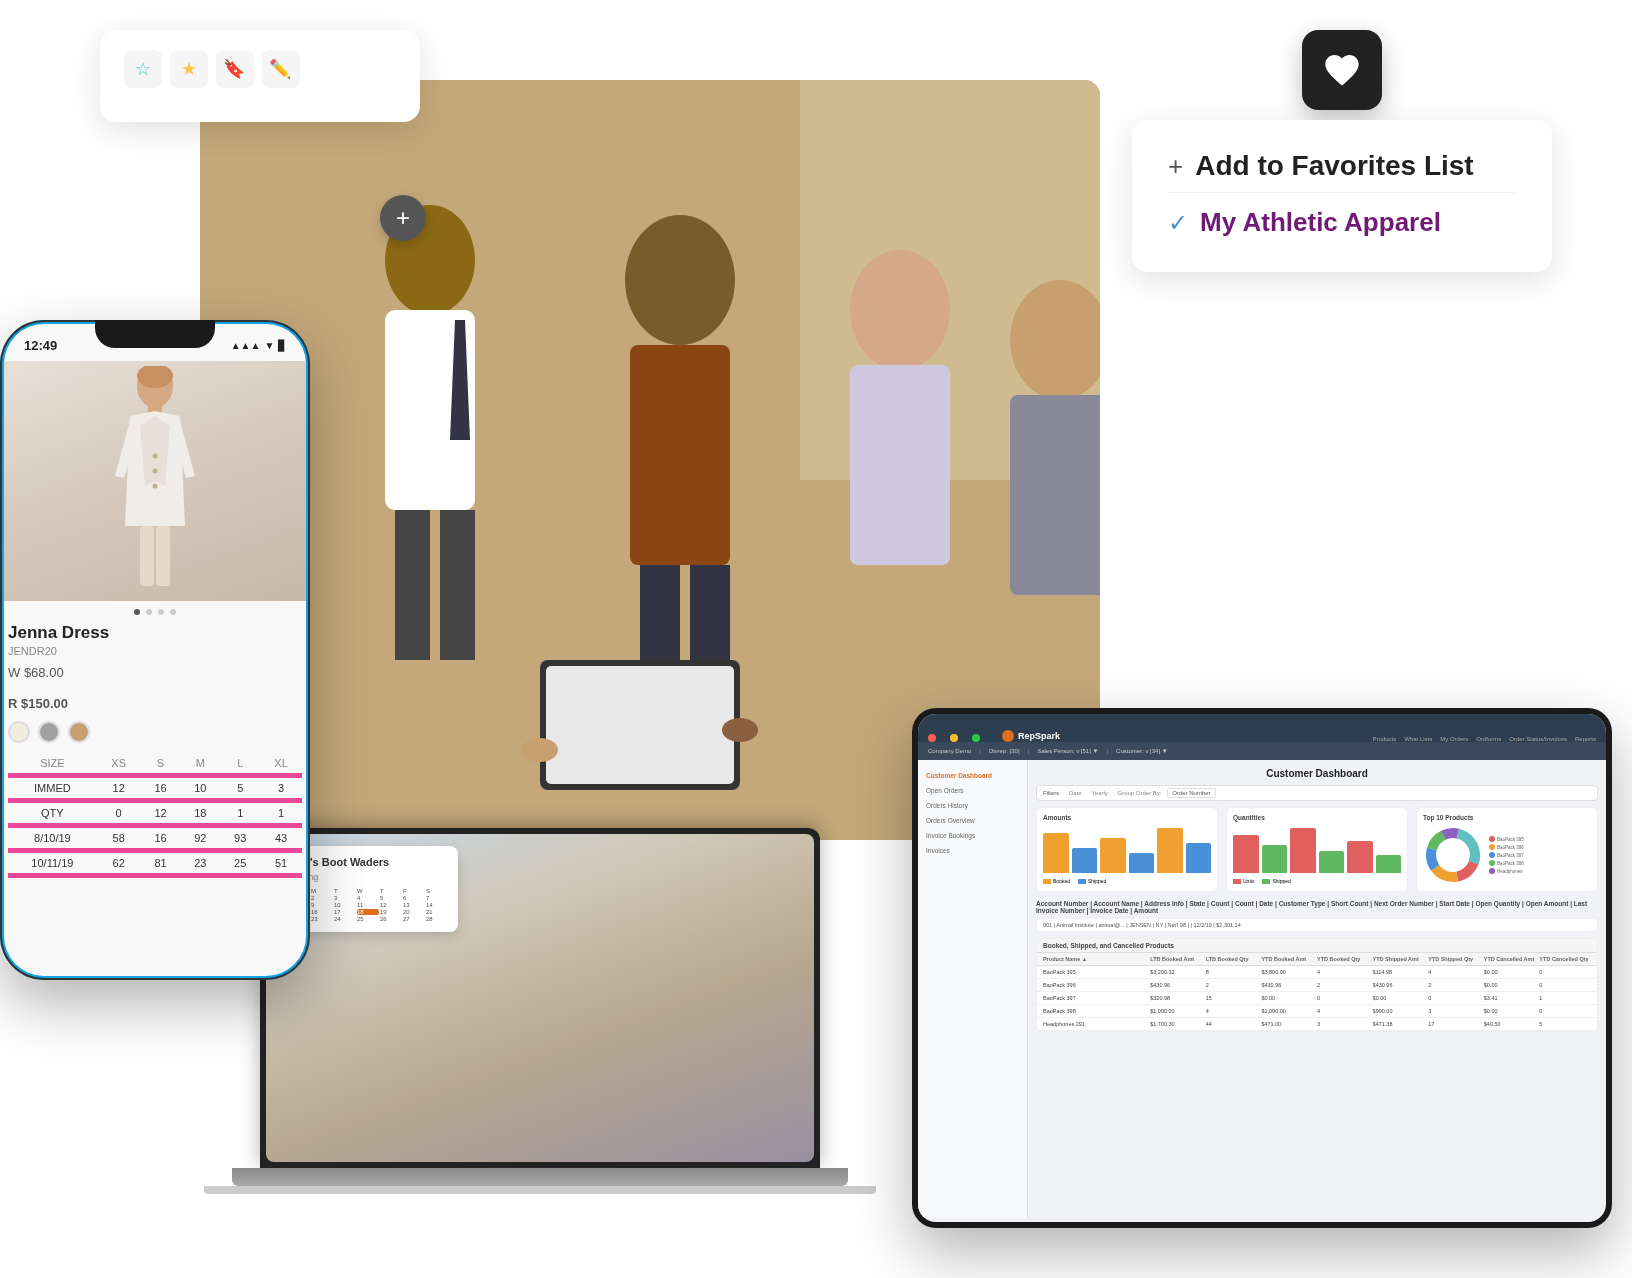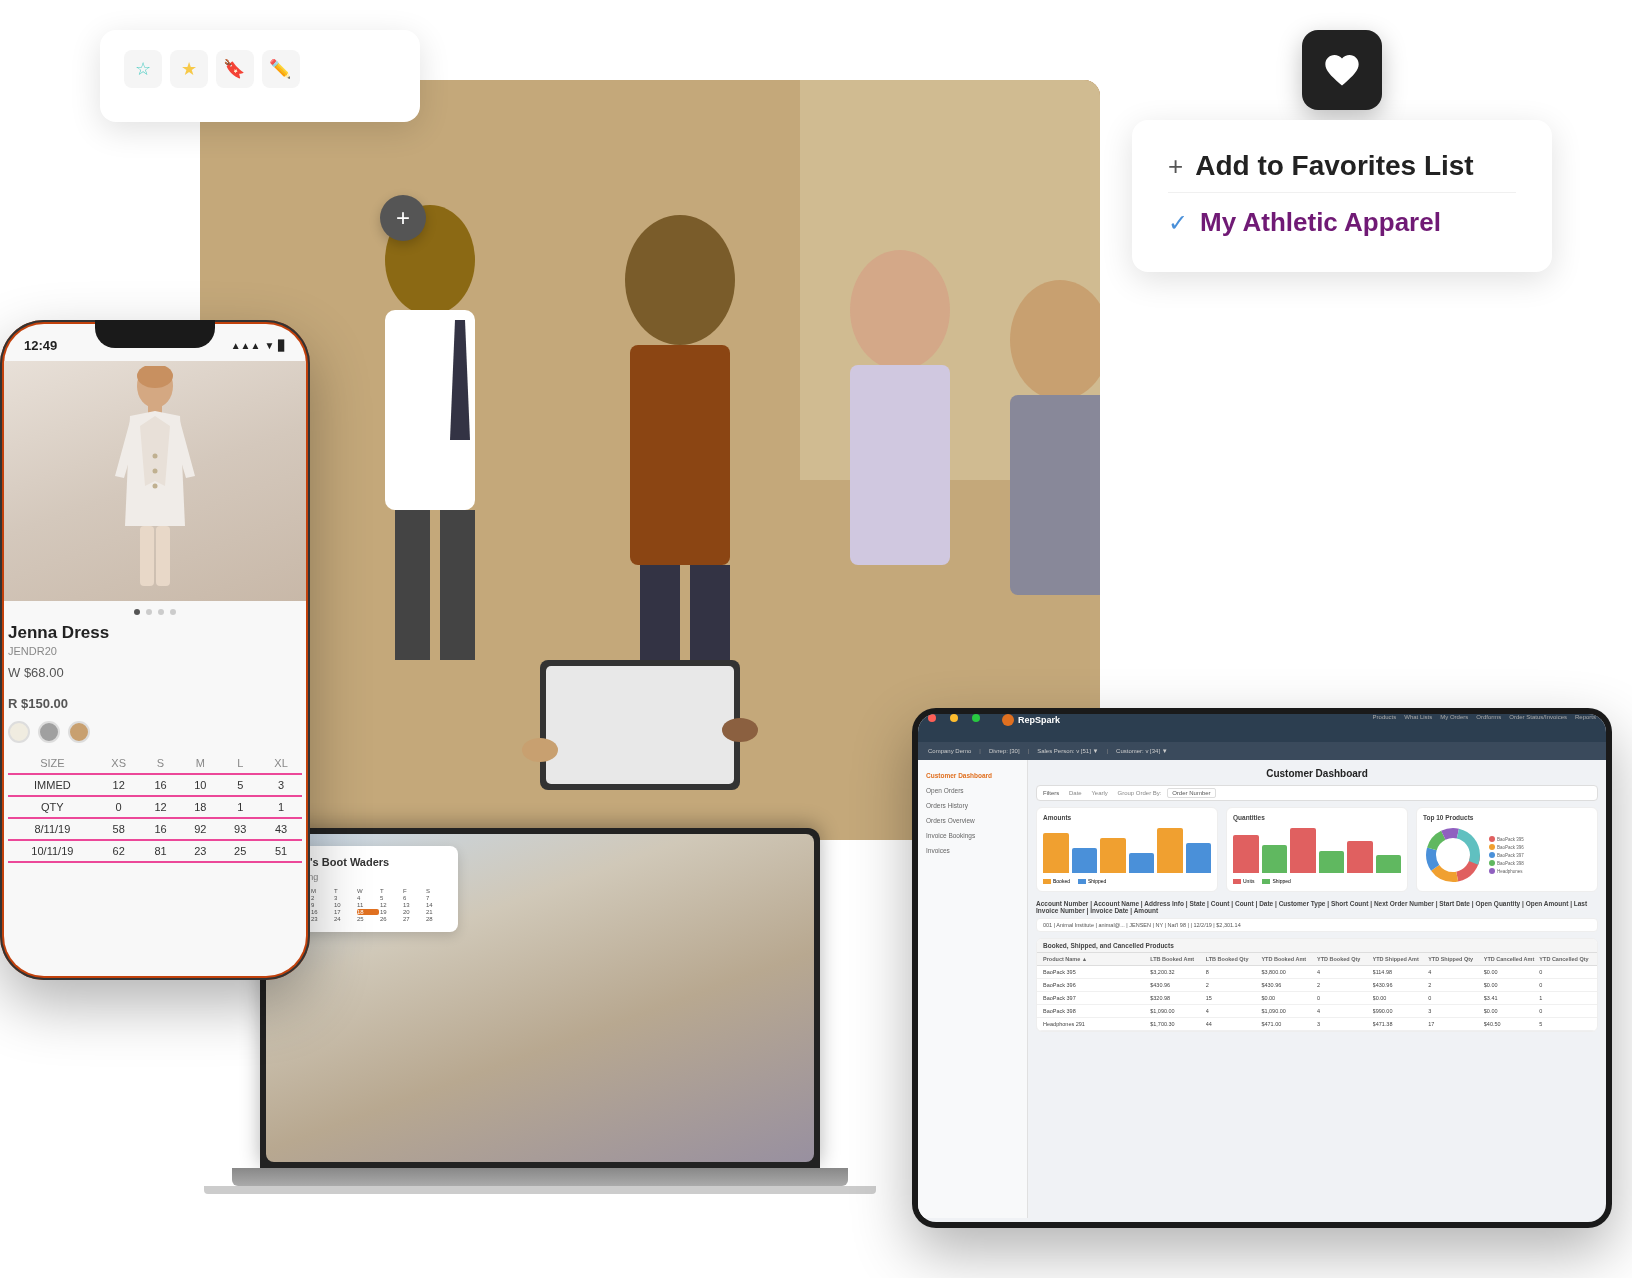--- a/index.html
+++ b/index.html
@@ -168,21 +168,21 @@
       color: #701a75;
     }
 
     
     .phone-mockup {
       position: absolute;
       left: 0px;
       top: 320px;
       width: 310px;
       height: 660px;
-      background: #c2410c;
+      background: #0ea5e9;
       border-radius: 44px;
       box-shadow: 0 24px 60px rgba(0,0,0,0.3), inset 0 0 0 2px #333;
       z-index: 25;
       overflow: hidden;
     }
 
     .phone-notch {
       position: absolute;
       top: 0;
       left: 50%;
@@ -288,21 +288,21 @@
 
     .size-table {
       width: 100%;
       border-collapse: collapse;
       font-size: 11px;
     }
 
     .size-table th, .size-table td {
       padding: 4px 6px;
       text-align: center;
-      border-bottom: 2px solid #ec4899;
+      border-bottom: 5px solid #ec4899;
     }
 
     .size-table th { color: #888; font-weight: 500; }
     .size-table td { color: #333; }
 
     .size-label-col { text-align: left; color: #666; font-weight: 500; }
 
     
     .tablet-mockup {
       position: absolute;
@@ -325,21 +325,21 @@
       bottom: 6px;
       background: #f0f2f5;
       border-radius: 18px;
       overflow: hidden;
     }
 
     .tablet-header {
       background: #2c3e50;
       height: 28px;
       display: flex;
-      align-items: flex-start;
+      align-items: flex-end;
       padding: 0 10px;
       gap: 14px;
     }
 
     .tablet-dot { width: 8px; height: 8px; border-radius: 50%; }
 
     .tablet-brand-name {
       font-size: 9px;
       font-weight: 700;
       color: white;
@@ -662,21 +662,21 @@
           </tr>
           <tr>
             <td class="size-label-col">QTY</td>
             <td>0</td>
             <td>12</td>
             <td>18</td>
             <td>1</td>
             <td>1</td>
           </tr>
           <tr>
-            <td class="size-label-col">8/11/19</td>
+            <td class="size-label-col">8/10/19</td>
             <td>58</td>
             <td>16</td>
             <td>92</td>
             <td>93</td>
             <td>43</td>
           </tr>
           <tr>
             <td class="size-label-col">10/11/19</td>
             <td>62</td>
             <td>81</td>

